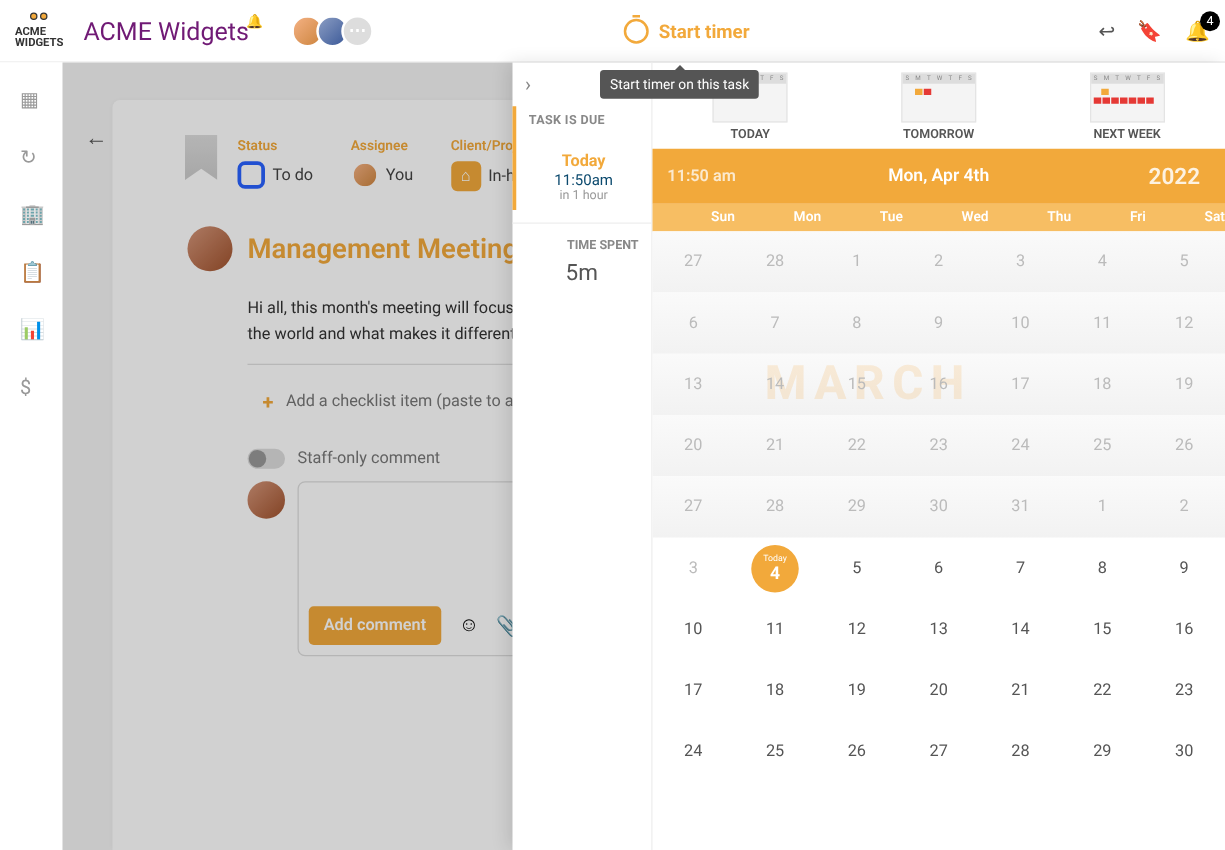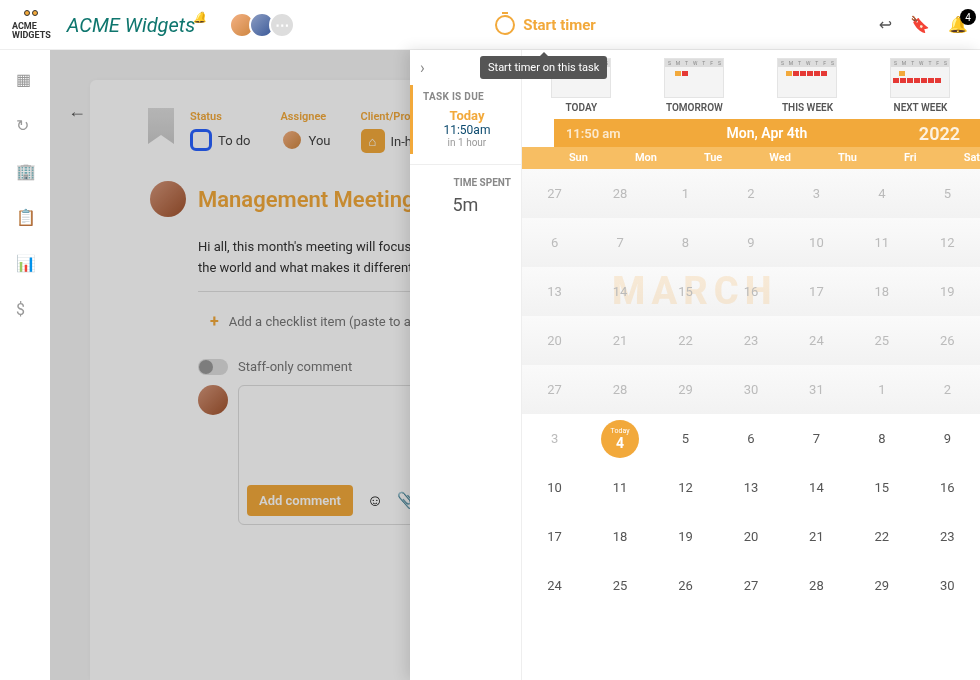--- a/index.html
+++ b/index.html
@@ -1,21 +1,21 @@
 <!DOCTYPE html>
 <html><head>
 <meta charset="utf-8">
 <style>
 * { margin: 0; padding: 0; box-sizing: border-box; font-family: -apple-system, BlinkMacSystemFont, "Segoe UI", Roboto, sans-serif; }
 html, body { width: 980px; height: 680px; overflow: hidden; background: #fff; }
 .topbar { height: 50px; display: flex; align-items: center; padding: 0 12px; border-bottom: 1px solid #eee; }
 .logo { display: flex; align-items: center; gap: 6px; font-size: 9px; font-weight: 700; color: #333; flex-direction: column; line-height: 0.9; }
 .logo-eyes { display: flex; gap: 2px; }
 .logo-eye { width: 6px; height: 6px; border-radius: 50%; background: #F2A93B; border: 1px solid #333; }
-.company { font-size: 20px; font-weight: 400; color: #0f766e; margin-left: 16px; position: relative; font-style: italic; }
+.company { font-size: 20px; font-weight: 400; color: #701a75; margin-left: 16px; position: relative; }
 .company .bell { position: absolute; top: -2px; right: -12px; font-size: 11px; }
 .avatars { display: flex; margin-left: 40px; }
 .avatar { width: 26px; height: 26px; border-radius: 50%; background: linear-gradient(135deg, #f4b183, #cd853f); border: 2px solid #fff; margin-left: -6px; }
 .avatar.a2 { background: linear-gradient(135deg, #8b9dc3, #3b5998); }
 .avatar.more { background: #ddd; color: #fff; display: flex; align-items: center; justify-content: center; font-size: 14px; font-weight: 700; }
 .start-timer { display: flex; align-items: center; gap: 8px; color: #F2A93B; font-weight: 700; font-size: 15px; margin-left: 200px; cursor: pointer; }
 .timer-icon { width: 20px; height: 20px; border: 2px solid #F2A93B; border-radius: 50%; position: relative; }
 .timer-icon::before { content: ''; position: absolute; top: -5px; left: 5px; width: 6px; height: 2px; background: #F2A93B; }
 .top-right { margin-left: auto; display: flex; gap: 18px; align-items: center; color: #555; }
 .notif-badge { position: relative; }
@@ -47,37 +47,37 @@
 .comment-avatar { width: 30px; height: 30px; border-radius: 50%; background: linear-gradient(135deg,#d4967a,#a0522d); }
 .comment-box { width: 380px; height: 140px; border: 1px solid #ddd; border-radius: 6px; background: #fff; position: relative; }
 .comment-actions { position: absolute; bottom: 8px; left: 8px; display: flex; align-items: center; gap: 14px; }
 .add-comment-btn { background: #F2A93B; color: #fff; border: none; padding: 8px 12px; border-radius: 4px; font-size: 13px; font-weight: 600; cursor: pointer; }
 .drop-files { font-size: 12px; color: #999; }
 
 .panel { position: absolute; top: 50px; right: 0; width: 570px; height: 630px; background: #fff; z-index: 10; box-shadow: -4px 0 14px rgba(0,0,0,0.12); display: flex; }
 .panel-left { width: 135px; border-right: 1px solid #eee; }
 .chev { padding: 8px 10px; color: #888; cursor: pointer; }
 .due-block { padding: 6px 10px; border-left: 3px solid #F2A93B; }
-.due-label { font-size: 10px; color: #888; font-weight: 700; letter-spacing: 0.3px; margin-bottom: 6px; }
+.due-label { font-size: 10px; color: #888; font-weight: 700; letter-spacing: 0.3px; margin-bottom: 20px; }
 .due-today { color: #F2A93B; font-weight: 700; font-size: 13px; text-align: center; }
 .due-time { color: #0c4a6e; font-size: 12px; text-align: center; }
 .due-rel { font-size: 10px; color: #999; text-align: center; margin-top: 0; }
 .time-spent-block { padding: 12px 10px; border-top: 1px solid #eee; margin-top: 10px; }
 .time-spent-label { font-size: 10px; color: #888; font-weight: 700; text-align: right; }
 .time-spent-val { font-size: 18px; color: #555; text-align: center; margin-top: 6px; }
 .panel-right { flex: 1; display: flex; flex-direction: column; }
 .presets { display: flex; gap: 10px; padding: 8px 8px 6px; justify-content: space-around; }
 .preset { display: flex; flex-direction: column; align-items: center; gap: 4px; cursor: pointer; }
 .mini-cal { width: 60px; height: 40px; background: #f4f4f4; border: 1px solid #e4e4e4; position: relative; }
 .mini-cal .hdr { height: 8px; background: #ddd; font-size: 5px; color: #888; display: flex; justify-content: space-around; align-items: center; }
 .mini-cal .dots { position: absolute; display: flex; gap: 1px; }
 .mini-cal .dot { width: 6px; height: 5px; background: #E53935; }
 .mini-cal .dotA { width: 6px; height: 5px; background: #F2A93B; }
 .preset-label { font-size: 10px; color: #555; font-weight: 600; }
-.cal-header { background: #F2A93B; color: #fff; height: 28px; display: flex; align-items: center; justify-content: center; font-weight: 600; font-size: 14px; position: relative; margin-left: 32px; }
+.cal-header { background: #F2A93B; color: #fff; height: 44px; display: flex; align-items: center; justify-content: center; font-weight: 600; font-size: 14px; position: relative; }
 .cal-header .time { position: absolute; left: 12px; opacity: 0.75; font-size: 13px; }
 .cal-header .year { position: absolute; right: 20px; opacity: 0.85; font-size: 18px; }
 .dow-row { background: #F7BE63; display: flex; height: 22px; }
 .dow { flex: 1; text-align: center; font-size: 11px; color: #fff; font-weight: 600; line-height: 22px; padding-left: 47px; }
 .cal-grid { flex: 1; overflow: hidden; position: relative; }
 .month-label { position: absolute; font-size: 38px; font-weight: 800; color: rgba(242,169,59,0.18); letter-spacing: 6px; pointer-events: none; }
 .week { display: flex; height: 49px; }
 .day { flex: 1; display: flex; align-items: center; justify-content: center; font-size: 13px; color: #555; cursor: pointer; position: relative; }
 .day.muted { color: #bbb; }
 .today-circle { width: 38px; height: 38px; background: #F2A93B; border-radius: 50%; display: flex; flex-direction: column; align-items: center; justify-content: center; color: #fff; }
@@ -244,42 +244,20 @@
               <span>S</span>
               <span>M</span>
               <span>T</span>
               <span>W</span>
               <span>T</span>
               <span>F</span>
               <span>S</span>
             </div>
             <div class="dots" style="top:12px;left:8px">
               <div class="dotA"></div>
-              <div class="dot"></div>
-              <div class="dot"></div>
-              <div class="dot"></div>
-              <div class="dot"></div>
-              <div class="dot"></div>
-            </div>
-          </div>
-        <div class="preset-label">THIS WEEK</div>
-      </div>
-      <div class="preset">
-        <div class="mini-cal">
-            <div class="hdr">
-              <span>S</span>
-              <span>M</span>
-              <span>T</span>
-              <span>W</span>
-              <span>T</span>
-              <span>F</span>
-              <span>S</span>
-            </div>
-            <div class="dots" style="top:12px;left:8px">
-              <div class="dotA"></div>
             </div>
             <div class="dots" style="top:19px;left:2px">
               <div class="dot"></div>
               <div class="dot"></div>
               <div class="dot"></div>
               <div class="dot"></div>
               <div class="dot"></div>
               <div class="dot"></div>
               <div class="dot"></div>
             </div>

